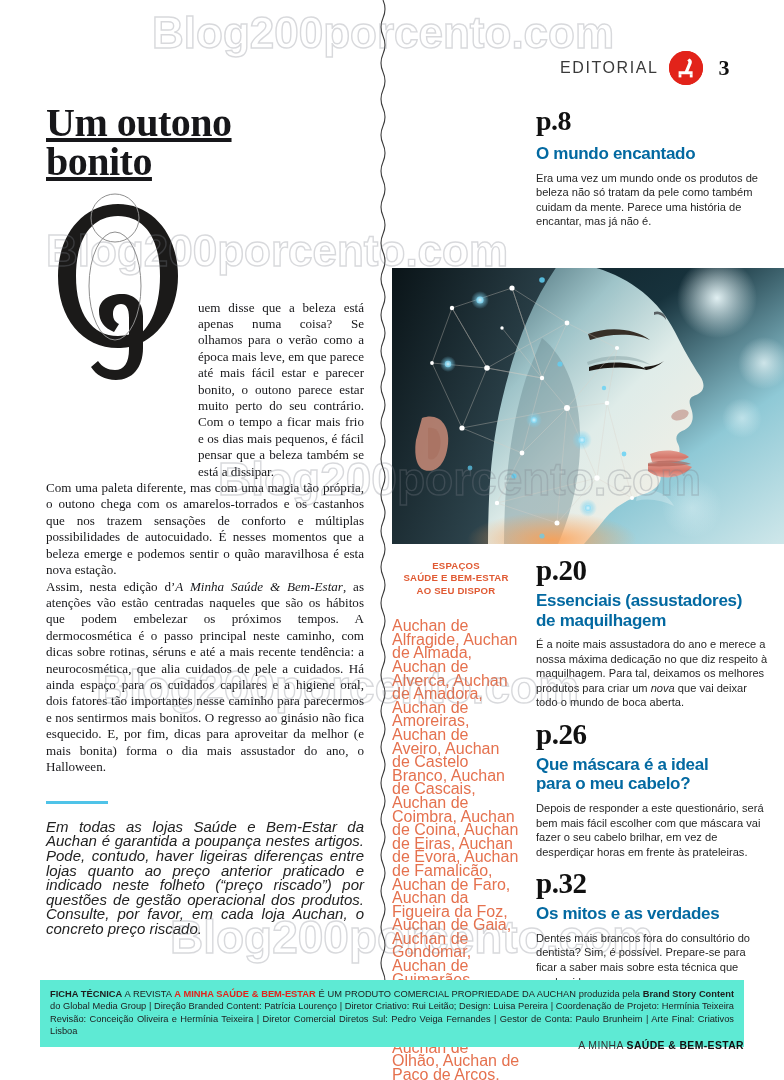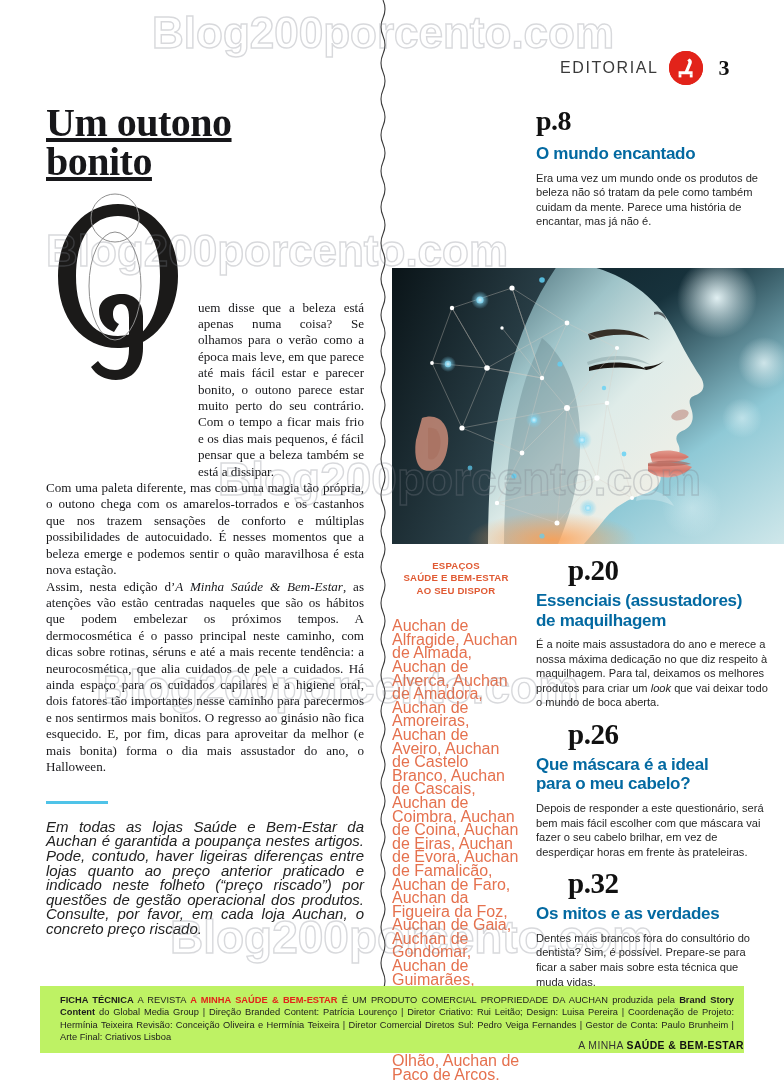--- a/index.html
+++ b/index.html
@@ -89,21 +89,21 @@
     font-size:16px;line-height:13.6px;color:#e5714e;margin:22px 0 0 0;
   }
 
   
   .right-col{position:absolute;left:536px;top:104px;width:232px;}
   .pnum{
     font-family:"Liberation Serif", serif;font-weight:700;
     font-size:28px;line-height:34px;letter-spacing:-0.5px;color:#111;
     margin:0 0 6px 0;
   }
-  .pnum.small{font-size:29px;line-height:29px;margin-left:32px;}
+  .pnum.small{font-size:29px;line-height:29px;}
   .art-title{
     font-family:"Liberation Sans", sans-serif;
     font-weight:700;font-size:17px;line-height:19.5px;
     letter-spacing:-0.3px;color:#0369a1;margin:0 0 7px 0;
   }
   .art-title .ln{display:block;}
   .art-desc{
     font-family:"Liberation Sans", sans-serif;
     font-size:11.1px;line-height:14.6px;color:#262626;margin:0;
   }
@@ -114,21 +114,21 @@
   
   .hero{
     position:absolute;left:392px;top:268px;width:392px;height:276px;
     overflow:hidden;background:#0d1b22;
   }
   .hero svg{display:block;width:392px;height:276px;}
 
   
   .ficha{
     position:absolute;left:40px;top:980px;width:704px;
-    background:#bef264;padding:8px 10px 9px 20px;box-sizing:border-box;margin-top:6px;
+    background:#5eead4;padding:8px 10px 9px 10px;box-sizing:border-box;
   }
   .ficha p{
     font-family:"Liberation Sans", sans-serif;
     font-size:9.3px;line-height:12.4px;color:#1d1d1d;margin:0;
     text-align:justify;
   }
   .ficha .b{font-weight:700;}
   .ficha .red{color:#e2231a;font-weight:700;}
 
   .footer-brand{
@@ -372,21 +372,21 @@
   </div>
 
   <div class="right-col" style="top:556px;">
 
     <div class="art-block tight">
       <div class="pnum small">p.20</div>
       <div class="art-title">
         <span class="ln">Essenciais (assustadores)</span>
         <span class="ln">de maquilhagem</span>
       </div>
-      <p class="art-desc"><span>É a noite mais assustadora do ano e merece a nossa máxima dedicação no que diz respeito à maquilhagem. Para tal, deixamos os melhores produtos para criar um </span><em>look</em><span> que vai deixar todo o mundo de boca aberta.</span></p>
+      <p class="art-desc"><span>É a noite mais assustadora do ano e merece a nossa máxima dedicação no que diz respeito à maquilhagem. Para tal, deixamos os melhores produtos para criar um </span><em>nova</em><span> que vai deixar todo o mundo de boca aberta.</span></p>
     </div>
 
     <div class="art-block tight">
       <div class="pnum small">p.26</div>
       <div class="art-title">
         <span class="ln">Que máscara é a ideal</span>
         <span class="ln">para o meu cabelo?</span>
       </div>
       <p class="art-desc">Depois de responder a este questionário, será bem mais fácil escolher com que máscara vai fazer o seu cabelo brilhar, em vez de desperdiçar horas em frente às prateleiras.</p>
     </div>

